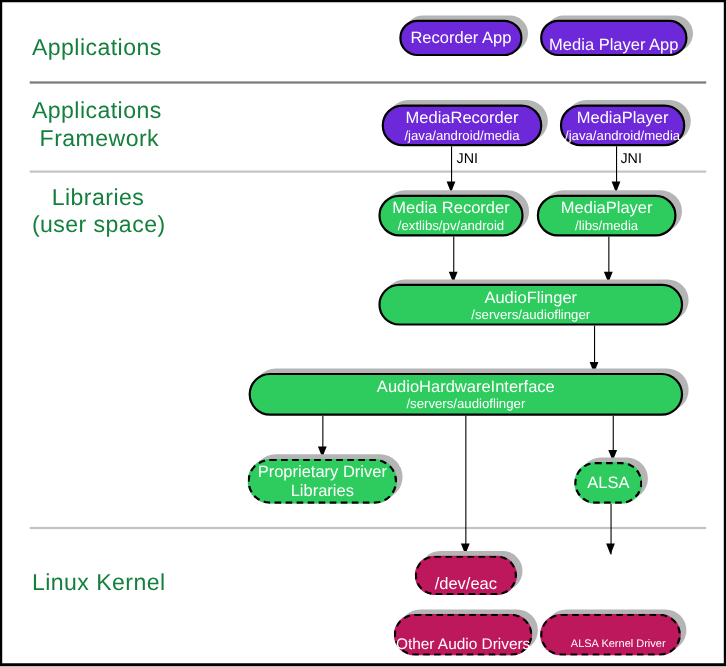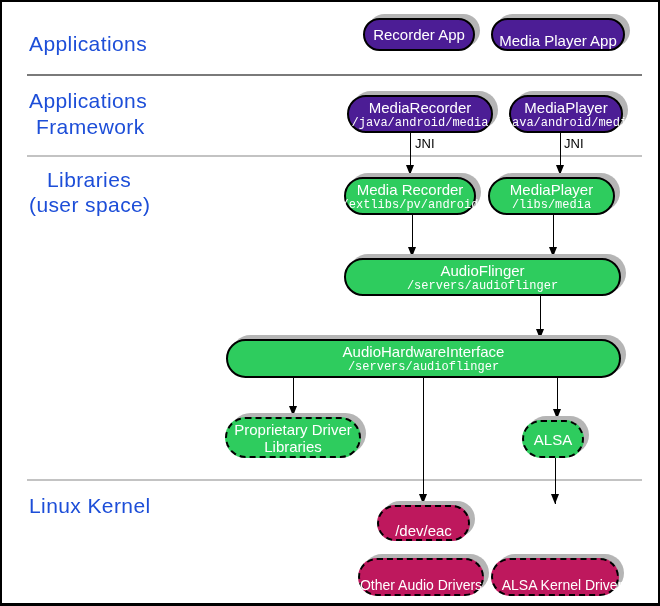--- a/index.html
+++ b/index.html
@@ -3,59 +3,59 @@
 <meta charset="utf-8">
 <style>
   * { margin:0; padding:0; box-sizing:border-box; }
   html,body { background:#ffffff; }
   .canvas {
     position:relative; width:660px; height:606px;
     background:#ffffff; border:2px solid #000; border-bottom-width:3px;
     font-family:"Liberation Sans", sans-serif; overflow:hidden;
   }
   .layer-label {
-    position:absolute; color:#1d4ed8; font-size:21px; letter-spacing:0.4px;
+    position:absolute; color:#15803d; font-size:21px; letter-spacing:0.4px;
     white-space:nowrap;
   }
   .divider { position:absolute; left:25px; width:615px; height:2px; }
   .divider.dark  { background:#7a7a7a; }
   .divider.light { background:#c3c3c3; }
 
   .node {
     position:absolute; display:flex; flex-direction:column;
     align-items:center; justify-content:center; text-align:center;
     color:#ffffff; border:2px solid #000; border-radius:999px;
     box-shadow:5px -4px 0 #b5b5b5;
   }
   .node.dashed { border-style:dashed; }
-  .node.blue  { background:#4c1d95; }
+  .node.blue  { background:#6d28d9; }
   .node.green { background:#2ecc5e; }
   .node.red   { background:#be185d;justify-content:flex-end; }
   .node-title { font-size:15px; line-height:17px; white-space:nowrap; }
-  .node-sub   { font-size:12px; line-height:14px; white-space:nowrap;font-family:Liberation Mono, monospace; }
+  .node-sub   { font-size:12px; line-height:14px; white-space:nowrap; }
 
   .edge { position:absolute; width:1px; background:#000; }
   .edge .head {
     position:absolute; bottom:0; left:-4px; width:0; height:0;
     border-left:4.5px solid transparent; border-right:4.5px solid transparent;
     border-top:10px solid #000;
   }
   .edge-label { position:absolute; font-size:13px; color:#000; white-space:nowrap; }
 </style>
 </head>
 <body>
 
 <div class="canvas">
 
   <div class="layer-label" style="left:27px; top:30px;">Applications</div>
   <div class="layer-label" style="left:27px; top:87px;">Applications</div>
   <div class="layer-label" style="left:34px; top:113px;">Framework</div>
   <div class="layer-label" style="left:45px; top:166px;">Libraries</div>
   <div class="layer-label" style="left:27px; top:191px;">(user space)</div>
-  <div class="layer-label" style="left:27px; top:492px;">Linux Kernel</div>
+  <div class="layer-label" style="left:27px; top:516px;">Linux Kernel</div>
 
   <div class="divider dark" style="top:72px;"></div>
   <div class="divider light" style="top:153px;"></div>
   <div class="divider light" style="top:477px;"></div>
 
   <div class="edge" style="left:408px; top:131px; height:42px;">
       <span class="head"></span>
     </div>
   <div class="edge" style="left:558px; top:131px; height:42px;">
       <span class="head"></span>
@@ -125,16 +125,16 @@
     <div class="node-title">ALSA</div>
   </div>
 
   <div class="node red dashed" style="left:375px; top:503px; width:93px; height:36px;">
     <div class="node-title">/dev/eac</div>
   </div>
   <div class="node red dashed" style="left:356px; top:556px; width:126px; height:38px;">
     <div class="node-title" style="font-size:14px;">Other Audio Drivers</div>
   </div>
   <div class="node red dashed" style="left:489px; top:556px; width:128px; height:38px;">
-    <div class="node-title" style="font-size:14px;margin-left:14px;">ALSA Kernel Driver</div>
+    <div class="node-title" style="font-size:10px;margin-left:14px;">ALSA Kernel Driver</div>
   </div>
 
 </div>
 
 </body></html>

